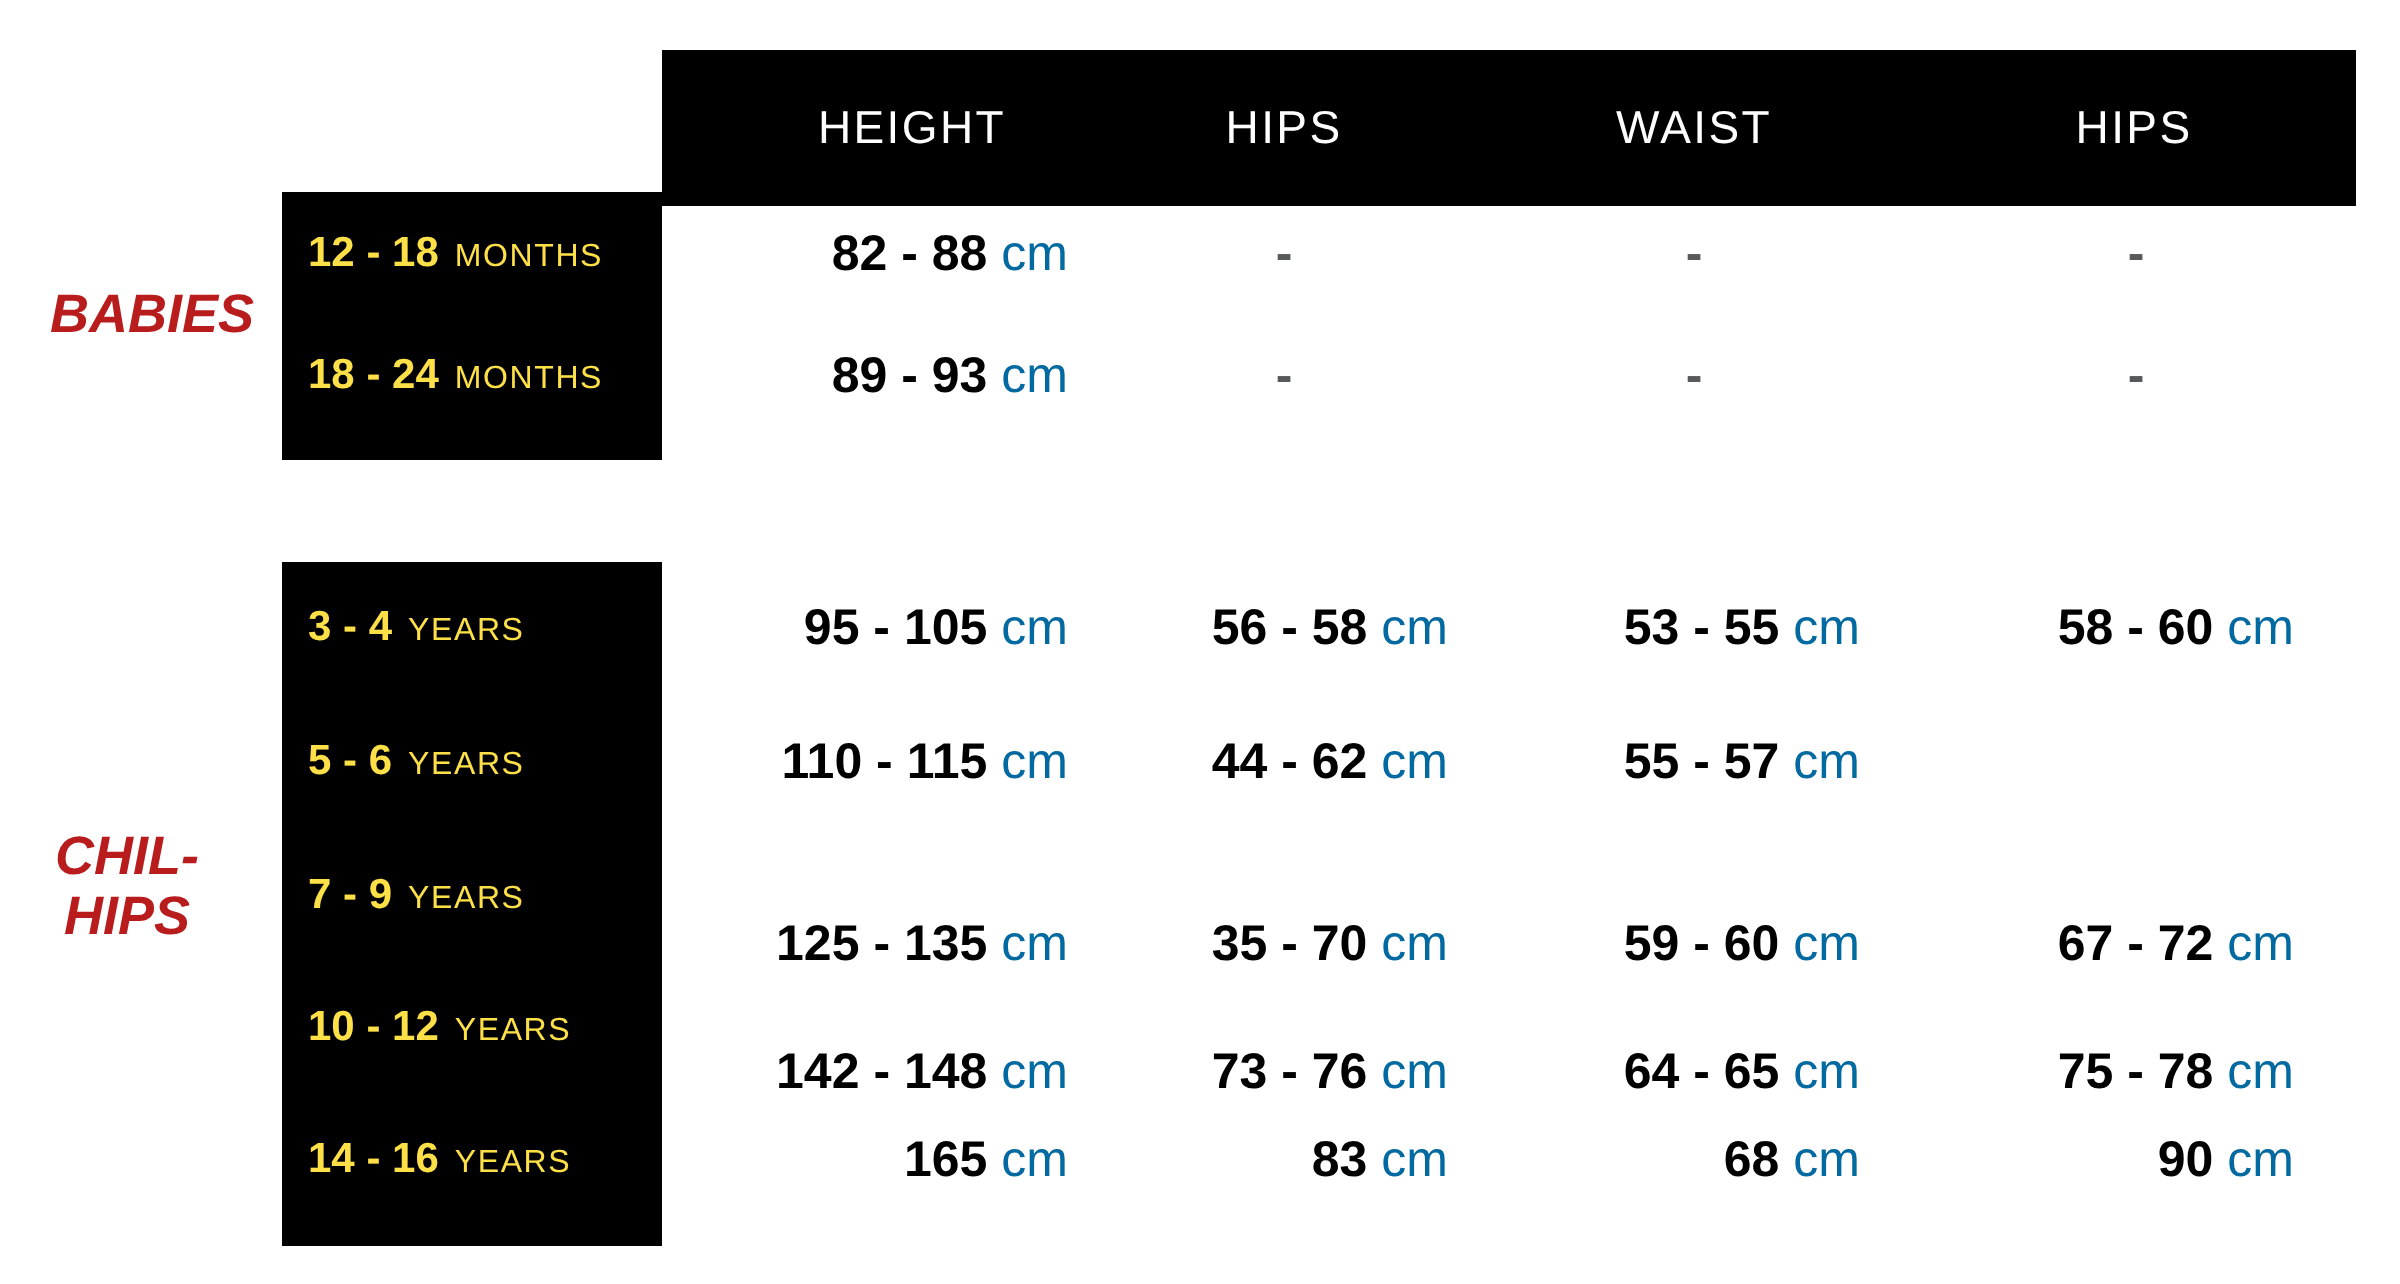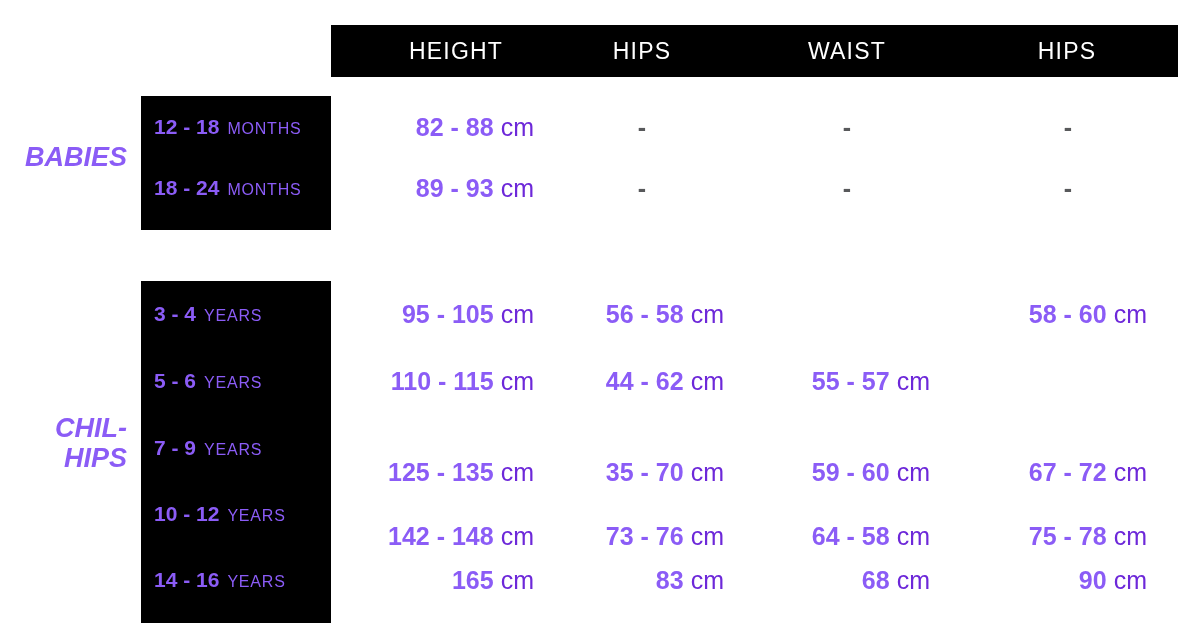--- a/index.html
+++ b/index.html
@@ -6,69 +6,69 @@
   .canvas{
     position:relative;
     width:1200px;height:642px;
     background:#ffffff;
     font-family:"Liberation Sans","DejaVu Sans",sans-serif;
     overflow:hidden;
   }
 
   
   .header-bar{
-    position:absolute;left:331px;top:25px;width:847px;height:52px;
+    position:absolute;left:331px;top:25px;width:847px;height:78px;
     background:#000000;
   }
   .header-label{
     position:absolute;top:50%;transform:translate(-50%,-50%);
     color:#ffffff;font-size:23px;font-weight:400;letter-spacing:1.2px;
     white-space:nowrap;
   }
   .hl-height{left:125px}
   .hl-bust{left:311px}
   .hl-waist{left:516px}
   .hl-hips{left:736px}
 
   
   .section-label{
     position:absolute;left:0;width:127px;text-align:right;
-    color:#8b5cf6;font-weight:700;font-style:italic;
+    color:#b91c1c;font-weight:700;font-style:italic;
     font-size:27px;line-height:30px;white-space:nowrap;
   }
   .sl-babies{top:142px;}
-  .sl-children{top:413px;}
+  .sl-children{top:413px;text-align:center;}
 
   
   .size-box{
     position:absolute;left:141px;width:190px;background:#000000;
   }
   .box-babies{top:96px;height:134px;}
   .box-children{top:281px;height:342px;}
   .box-row{
     position:absolute;left:13px;right:12px;height:24px;line-height:24px;
-    white-space:nowrap;color:#8b5cf6;
+    white-space:nowrap;color:#fde047;
   }
   .box-babies .br-1{top:19px}
   .box-babies .br-2{top:80px}
   .box-children .cr-1{top:21px}
   .box-children .cr-2{top:88px}
   .box-children .cr-3{top:155px}
   .box-children .cr-4{top:221px}
   .box-children .cr-5{top:287px}
   .range{font-size:21px;font-weight:700;}
   .range-unit{font-size:16px;font-weight:400;letter-spacing:0.8px;margin-left:8px;}
 
   
   .cell{
     position:absolute;height:32px;line-height:32px;white-space:nowrap;
     font-size:25px;
   }
-  .num{font-weight:700;color:#8b5cf6;}
-  .unit{font-weight:400;color:#6d28d9;margin-left:7px;}
+  .num{font-weight:700;color:#000000;}
+  .unit{font-weight:400;color:#0369a1;margin-left:7px;}
   .dash{
     font-weight:700;color:#58595b;
     transform:translateX(-50%);
   }
   
   .row-1{top:111px}
   .row-2{top:172px}
   .row-3{top:298px}
   .row-4{top:365px}
   .row-5{top:456px}
@@ -142,20 +142,23 @@
   <div class="cell dash ctr-bust row-2">-</div>
   <div class="cell dash ctr-waist row-2">-</div>
   <div class="cell dash ctr-hips row-2">-</div>
 
   <div class="cell col-height row-3">
     <span class="num">95 - 105</span><span class="unit">cm</span>
   </div>
   <div class="cell col-bust row-3">
     <span class="num">56 - 58</span><span class="unit">cm</span>
   </div>
+  <div class="cell col-waist row-3">
+    <span class="num">53 - 55</span><span class="unit">cm</span>
+  </div>
   <div class="cell col-hips row-3">
     <span class="num">58 - 60</span><span class="unit">cm</span>
   </div>
 
   <div class="cell col-height row-4">
     <span class="num">110 - 115</span><span class="unit">cm</span>
   </div>
   <div class="cell col-bust row-4">
     <span class="num">44 - 62</span><span class="unit">cm</span>
   </div>
@@ -176,21 +179,21 @@
     <span class="num">67 - 72</span><span class="unit">cm</span>
   </div>
 
   <div class="cell col-height row-6">
     <span class="num">142 - 148</span><span class="unit">cm</span>
   </div>
   <div class="cell col-bust row-6">
     <span class="num">73 - 76</span><span class="unit">cm</span>
   </div>
   <div class="cell col-waist row-6">
-    <span class="num">64 - 58</span><span class="unit">cm</span>
+    <span class="num">64 - 65</span><span class="unit">cm</span>
   </div>
   <div class="cell col-hips row-6">
     <span class="num">75 - 78</span><span class="unit">cm</span>
   </div>
 
   <div class="cell col-height row-7">
     <span class="num">165</span><span class="unit">cm</span>
   </div>
   <div class="cell col-bust row-7">
     <span class="num">83</span><span class="unit">cm</span>

